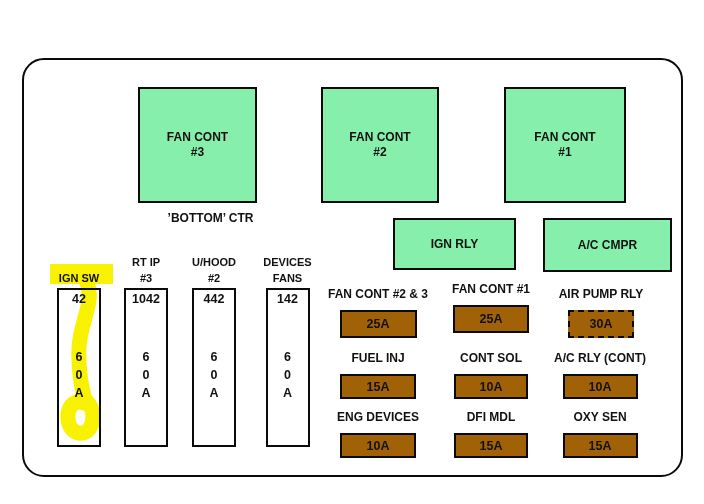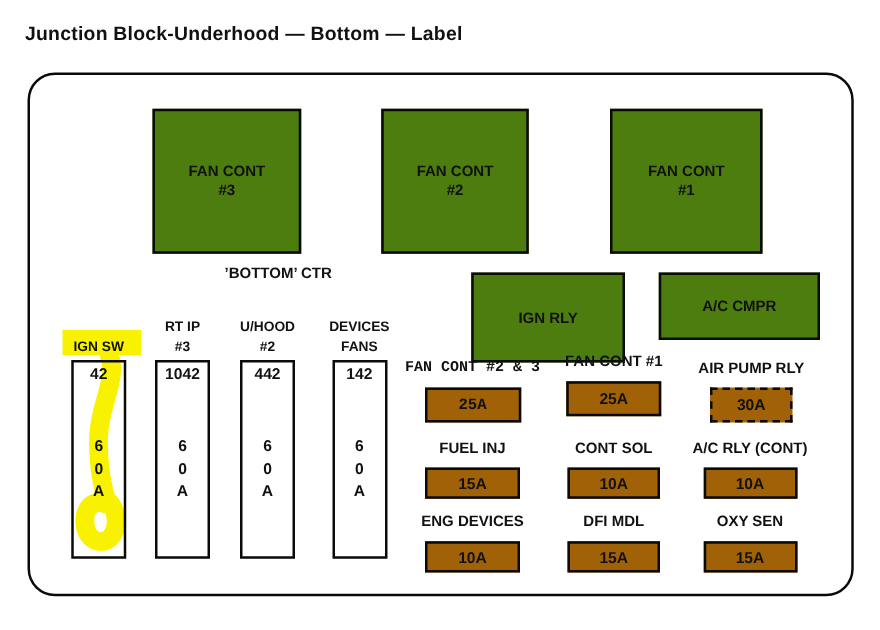--- a/index.html
+++ b/index.html
@@ -27,21 +27,22 @@
   .box {
     border: 2.5px solid #0a0a0a;
     display: flex;
     flex-direction: column;
     align-items: center;
     justify-content: center;
     text-align: center;
     font-weight: bold;
     font-size: 12px;
     line-height: 15px;
-    background: #4d7c0f;
+    background: #86efac;
+    margin-left: 16px;
   }
   .caption {
     font-weight: bold;
     font-size: 12px;
     line-height: 15px;
     text-align: center;
     white-space: nowrap;
   }
   .fuse-col { text-align: center; }
   .col-label {
@@ -100,40 +101,39 @@
     top: 0; left: 0;
     mix-blend-mode: multiply;
     pointer-events: none;
   }
 </style>
 </head>
 <body>
 
 <div class="stage">
 
-  <div class="abs diagram-title" style="left:20px; top:19px;">Junction Block-Underhood — Bottom — Label</div>
 
   <div class="abs panel" style="left:22px; top:58px; width:661px; height:419px;"></div>
 
   <div class="abs box" style="left:122px; top:87px; width:119px; height:116px;">
     <span>FAN CONT</span>
     <span>#3</span>
   </div>
   <div class="abs box" style="left:305px; top:87px; width:118px; height:116px;">
     <span>FAN CONT</span>
     <span>#2</span>
   </div>
   <div class="abs box" style="left:488px; top:87px; width:122px; height:116px;">
     <span>FAN CONT</span>
     <span>#1</span>
   </div>
 
-  <div class="abs caption" style="left:160px; top:211px; width:125px;">’BOTTOM’ CTR</div>
-
-  <div class="abs box" style="left:377px; top:218px; width:123px; height:72px;">
+  <div class="abs caption" style="left:148px; top:211px; width:125px;">’BOTTOM’ CTR</div>
+
+  <div class="abs box" style="left:377px; top:218px; width:123px; height:52px;">
     <span>IGN RLY</span>
   </div>
   <div class="abs box" style="left:527px; top:218px; width:129px; height:54px;">
     <span>A/C CMPR</span>
   </div>
 
   <div class="abs fuse-col" style="left:46px; top:250px; width:66px;">
     <div class="col-label">
       <span>IGN SW</span>
     </div>
@@ -185,21 +185,21 @@
     <div class="tall-box">
       <div class="circuit-num">142</div>
       <div class="amp-stack">
         <div>6</div>
         <div>0</div>
         <div>A</div>
       </div>
     </div>
   </div>
 
-  <div class="abs mini-cell" style="left:318px; top:287px; width:120px;font-family:Liberation Mono, monospace;">
+  <div class="abs mini-cell" style="left:318px; top:287px; width:120px;">
     <div class="mini-label">FAN CONT #2 &amp; 3</div>
     <div class="mini-box" style="width:77px; height:28px;">
       <span>25A</span>
     </div>
   </div>
   <div class="abs mini-cell" style="left:434px; top:282px; width:114px;">
     <div class="mini-label">FAN CONT #1</div>
     <div class="mini-box" style="width:76px; height:28px;">
       <span>25A</span>
     </div>

